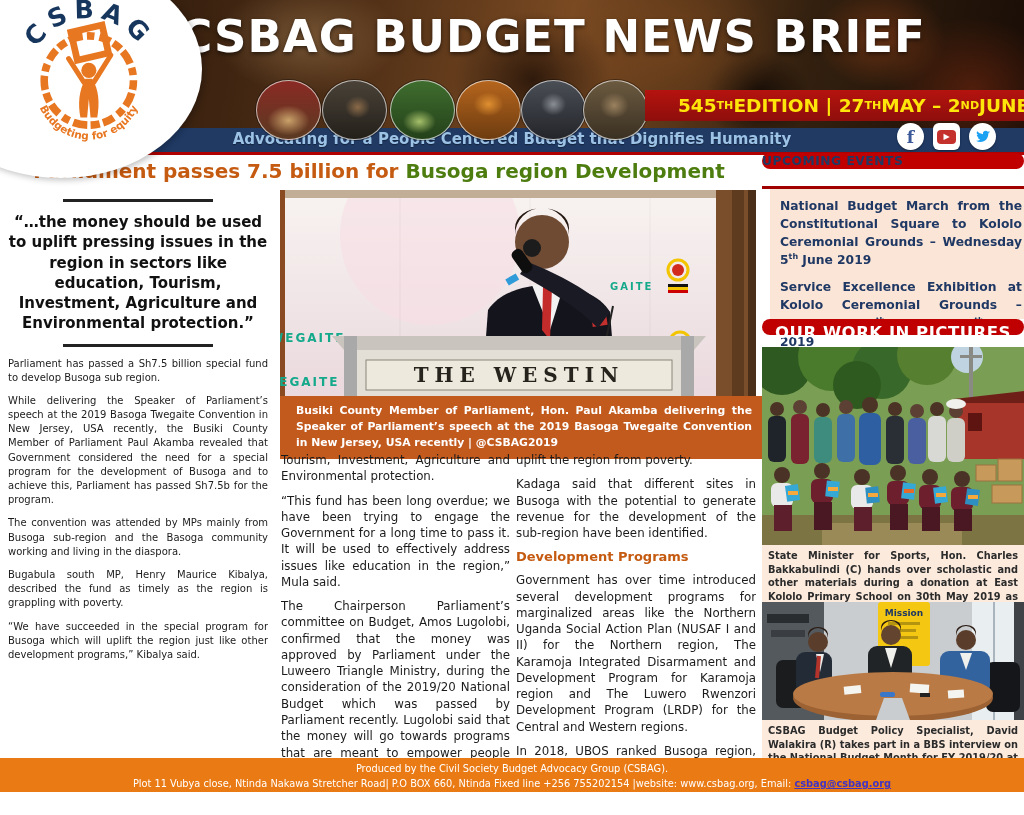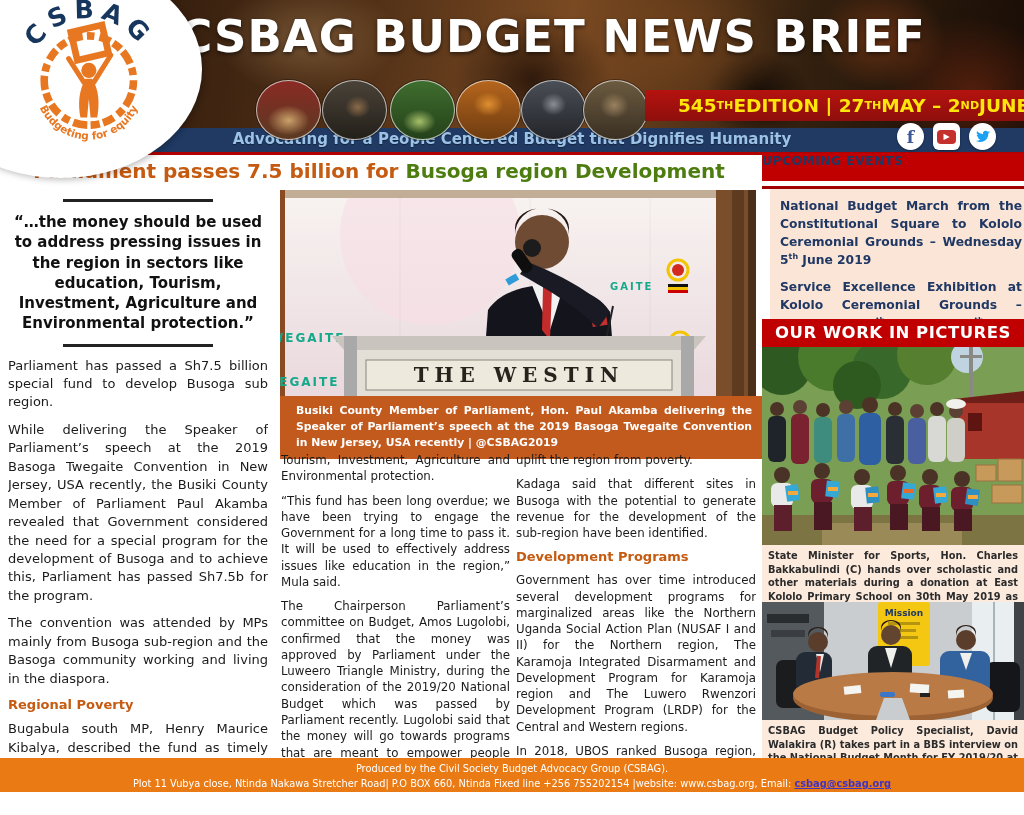--- a/index.html
+++ b/index.html
@@ -50,33 +50,33 @@
   .red-rule{position:absolute;left:0;top:152px;width:1024px;height:3px;background:#b00000;}
 
   
   .headline{position:absolute;left:0;top:159px;width:758px;margin:0;text-align:center;
     font-size:20px;font-weight:800;}
   .hl-accent{color:#c55a11;}
   .hl-rest{color:#4d7c0f;}
   .leftcol{position:absolute;left:8px;top:193px;width:260px;height:565px;overflow:hidden;}
   .qrule{width:150px;height:3px;background:#222;margin:6px auto 10px;}
   .pullquote{margin:4px 0 10px;font-size:15px;font-weight:700;text-align:center;line-height:1.35;color:#111;}
-  p.body{margin:0 0 9px;font-size:13px;line-height:1.42;text-align:justify;color:#1b1b1b;}
+  p.body{margin:0 0 9px;font-size:10px;line-height:1.42;text-align:justify;color:#1b1b1b;}
   .sechead{margin:3px 0 8px;font-size:13px;font-weight:800;color:#c55a11;}
   .mainphoto{position:absolute;left:280px;top:190px;width:476px;height:206px;margin:0;overflow:hidden;}
   .maincaption{position:absolute;left:280px;top:396px;width:456px;padding:7px 16px;min-height:34px;
     background:#c2591d;color:#fff;font-size:10.8px;font-weight:700;line-height:1.5;text-align:justify;}
   .col2{position:absolute;left:281px;top:452px;width:229px;height:306px;overflow:hidden;}
   .col3{position:absolute;left:516px;top:452px;width:240px;height:306px;overflow:hidden;}
   .col2 p.body,.col3 p.body{font-size:11.8px;line-height:1.38;margin-bottom:8px;}
 
   
   .sidebar{position:absolute;left:762px;top:153px;width:262px;height:605px;}
-  .sb-hdr{position:absolute;left:0;width:262px;height:28px;background:#c00000;color:#fff;
-    font-weight:800;font-size:16.5px;text-align:center;line-height:28px;letter-spacing:.5px;}
+  .sb-hdr{position:absolute;left:0;width:262px;height:16px;background:#c00000;color:#fff;
+    font-weight:800;font-size:16.5px;text-align:center;line-height:28px;letter-spacing:.5px;border-radius:9px;}
   .sb-hdr.ev{top:0;}
   .sb-rule{position:absolute;left:0;top:33px;width:262px;height:3px;background:#a00000;}
   .ev-box{position:absolute;left:0;top:36px;width:242px;height:114px;padding:9px 10px 7px;background:#fbe5d6;margin-left:8px;}
   .ev{margin:0 0 9px;font-size:12.3px;font-weight:700;color:#1f3864;line-height:1.45;text-align:justify;}
   .ev .sup{font-size:.65em;vertical-align:super;}
   .organized{margin:2px 0 0;font-size:12.3px;font-weight:700;color:#e36c0a;}
   .sb-hdr.pics{top:166px;}
   .sb-photo1{position:absolute;left:0;top:194px;width:262px;height:198px;overflow:hidden;}
   .sb-cap{position:absolute;left:0;width:250px;padding:4px 6px;background:#fceadd;color:#2b2b2b;
     font-size:9.8px;font-weight:700;line-height:1.4;text-align:justify;}
@@ -149,26 +149,25 @@
           </svg>
       </span>
     </div>
   </div>
   <div class="red-rule"></div>
 
   <h1 class="headline"><span class="hl-accent">Parliament passes 7.5 billion for</span><span class="hl-rest"> Busoga region Development</span></h1>
 
   <aside class="leftcol">
     <div class="qrule"></div>
-    <p class="pullquote">“…the money should be used to address pressing issues in the region in sectors like education, Tourism, Investment, Agriculture and Environmental protection.”</p>
+    <p class="pullquote">“…the money should be used to uplift pressing issues in the region in sectors like education, Tourism, Investment, Agriculture and Environmental protection.”</p>
     <div class="qrule"></div>
     <p class="body">Parliament has passed a Sh7.5 billion special fund to develop Busoga sub region.</p>
     <p class="body">While delivering the Speaker of Parliament’s speech at the 2019 Basoga Twegaite Convention in New Jersey, USA recently, the Busiki County Member of Parliament Paul Akamba revealed that Government considered the need for a special program for the development of Busoga and to achieve this, Parliament has passed Sh7.5b for the program.</p>
     <p class="body">The convention was attended by MPs mainly from Busoga sub-region and the Basoga community working and living in the diaspora.</p>
-    <h3 class="sechead">Regional Poverty</h3>
     <p class="body">Bugabula south MP, Henry Maurice Kibalya, described the fund as timely as the region is grappling with poverty.</p>
     <p class="body">“We have succeeded in the special program for Busoga which will uplift the region just like other development programs,” Kibalya said.</p>
 
   </aside>
 
   <figure class="mainphoto">
     <svg width="476" height="206" viewBox="0 0 476 206">
       <defs>
         <linearGradient id="bgGrad" x1="0" y1="0" x2="0" y2="1">
           <stop offset="0" stop-color="#F8F3F1"></stop>

